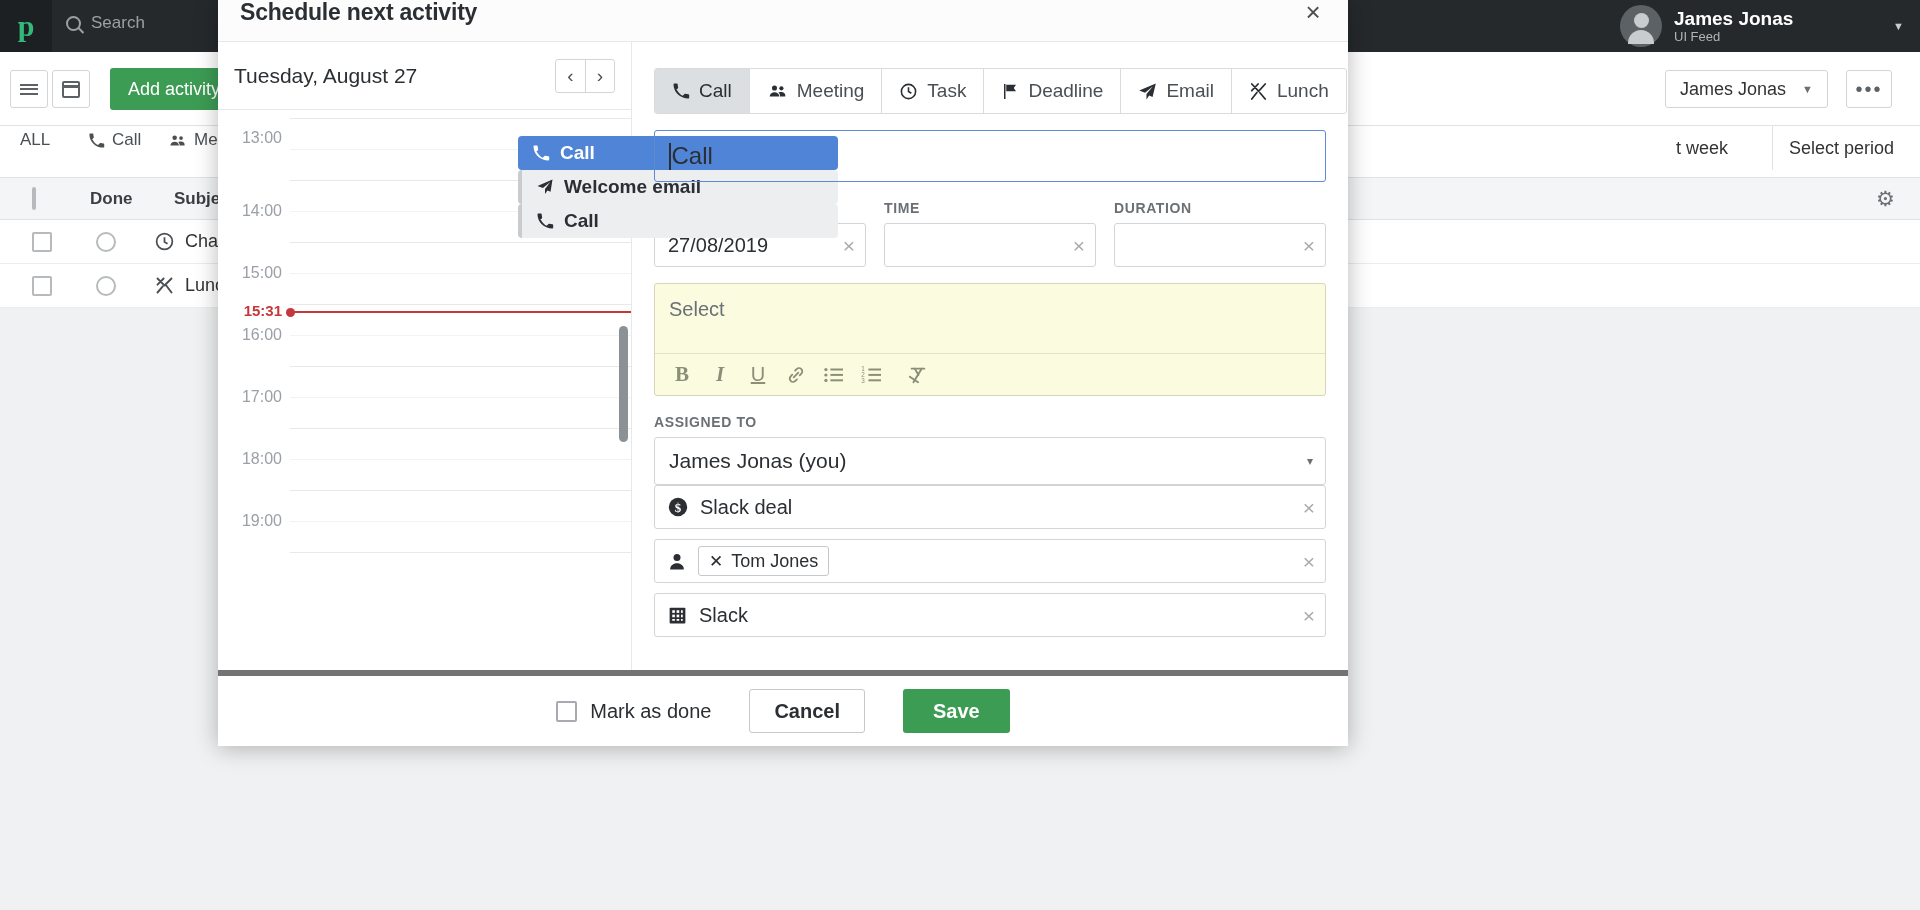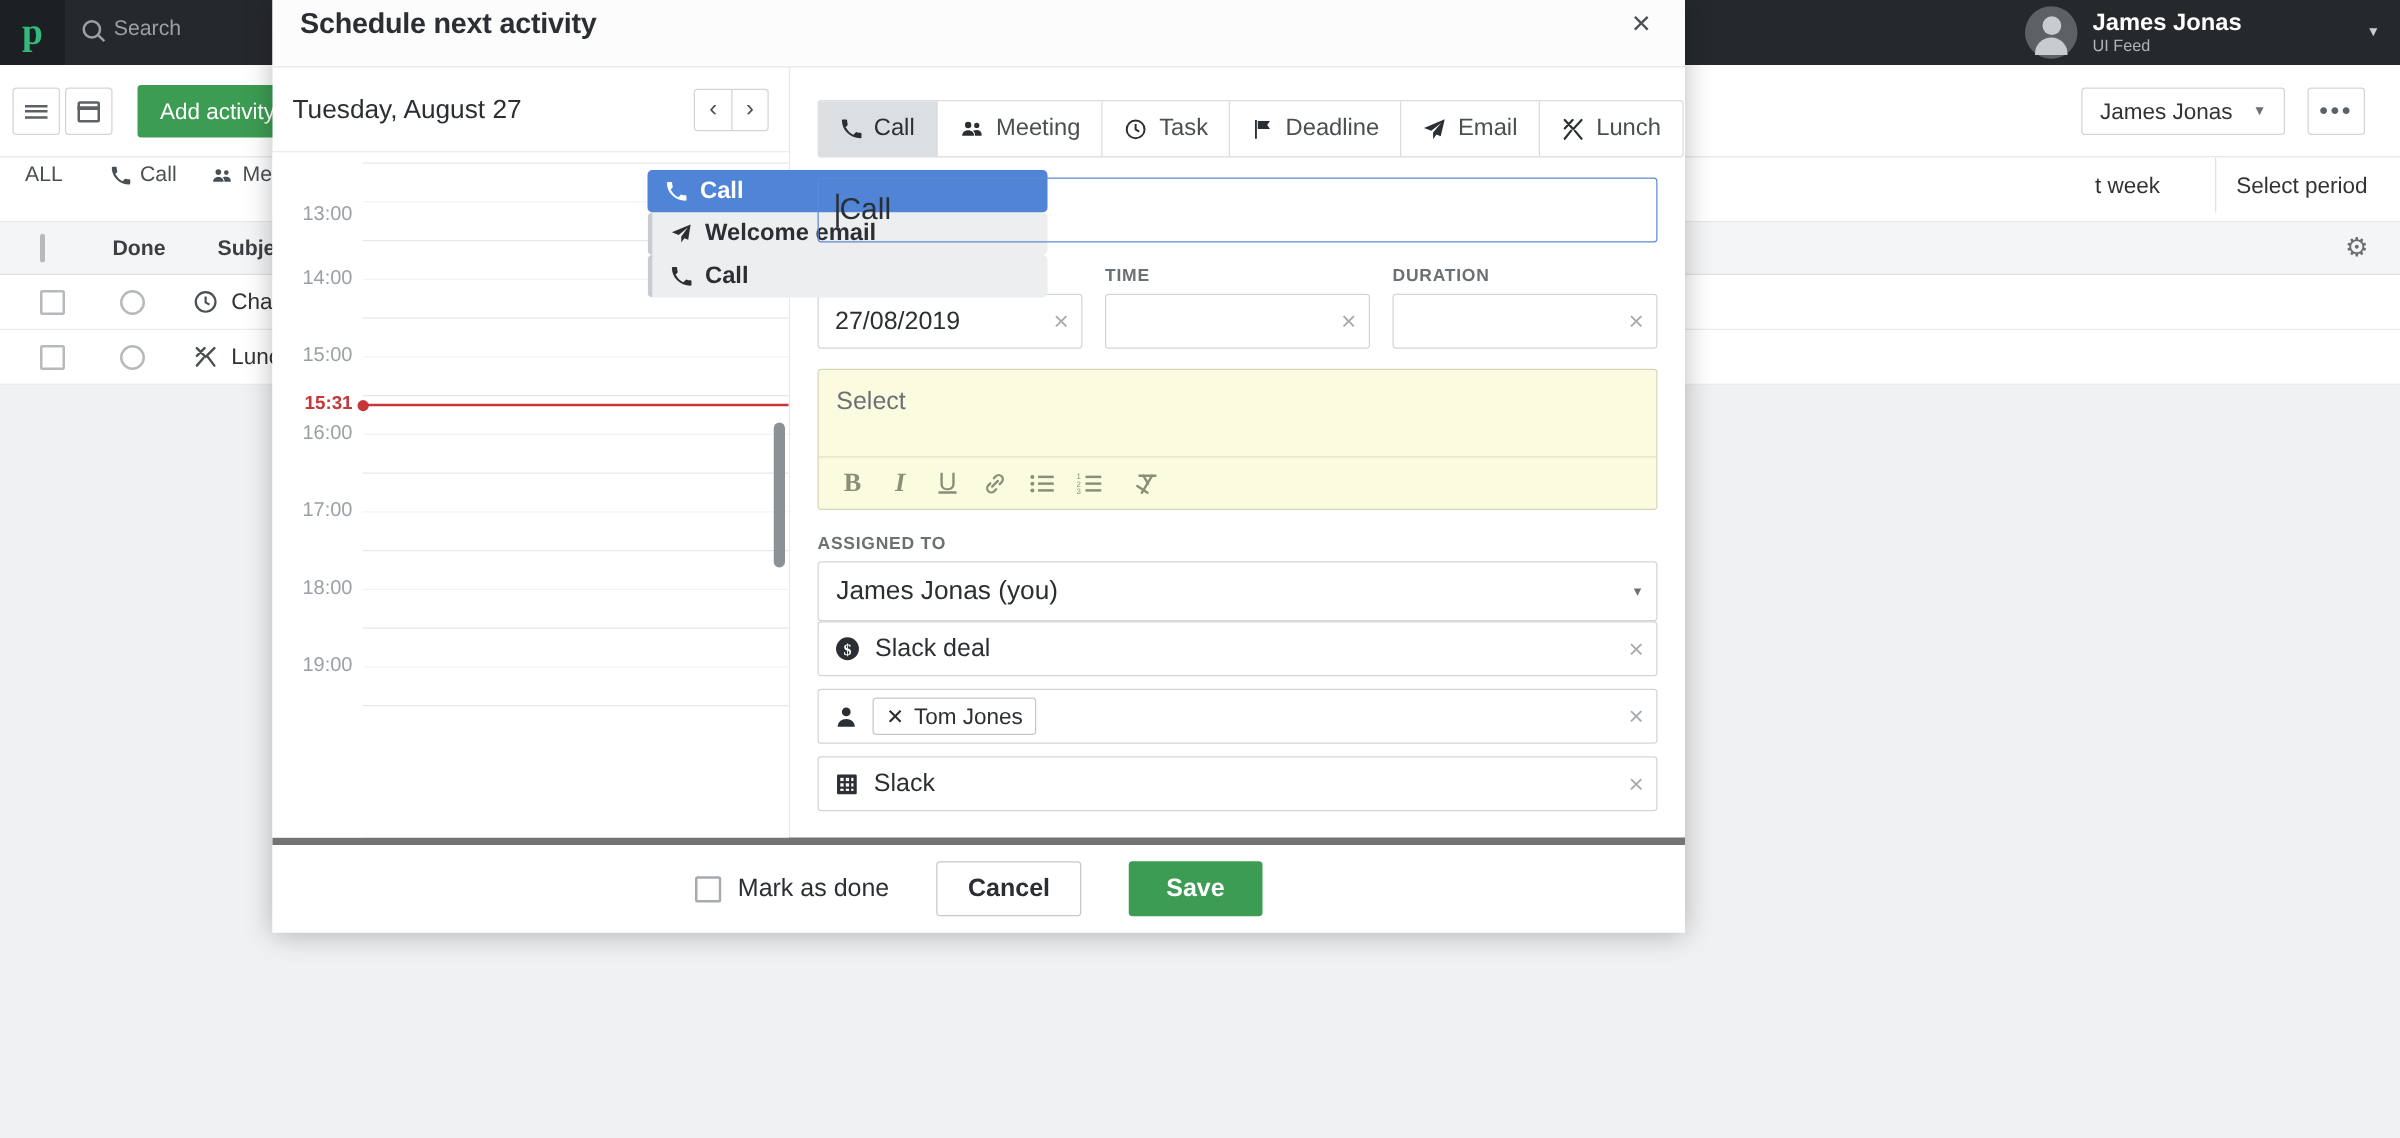--- a/index.html
+++ b/index.html
@@ -57,21 +57,21 @@
   .chk-sq { width:20px; height:20px; border:2px solid #b6babd; border-radius:2px; background:#fff; }
   .circ { width:20px; height:20px; border:2px solid #b6babd; border-radius:50%; }
   .gear-ic { position:absolute; right:22px; top:188px; width:22px; height:22px; color:#6b7075; font-size:21px; line-height:22px;}
 
   
   #modal {
     position:absolute; left:218px; top:0; width:1130px; height:746px;
     background:#fff; box-shadow:0 2px 22px rgba(0,0,0,.28);
     display:flex; flex-direction:column;
   }
-  .modal-head { height:54px; flex:none; border-bottom:1px solid #e6e8ea; background:#fcfcfc;
+  .modal-head { height:42px; flex:none; border-bottom:1px solid #e6e8ea; background:#fcfcfc;
                 display:flex; align-items:center; padding:0 18px 17px 22px;text-align:center; }
   .modal-title { font-size:23px; font-weight:bold; color:#2b2f33; letter-spacing:-.2px;}
   .modal-close { margin-left:auto; width:34px; height:34px; display:flex; align-items:center; justify-content:center;
                  color:#4a4f54; font-size:26px; line-height:1; }
 
   .modal-body { flex:1; display:flex; min-height:0; }
 
   
   .cal-col { width:414px; flex:none; border-right:1px solid #e6e8ea; display:flex; flex-direction:column; min-height:0;}
   .cal-head { height:68px; flex:none; display:flex; align-items:center; padding:0 16px 0 16px; border-bottom:1px solid #e6e8ea;}
@@ -246,21 +246,21 @@
       <div class="cal-head">
         <div class="cal-date">Tuesday, August 27</div>
         <div class="nav-grp">
           <div class="nav-btn">‹</div>
           <div class="nav-btn">›</div>
         </div>
       </div>
 
       <div class="cal-scroll">
         <div class="gutter">
-          <div class="hr-label" style="top:50px;">13:00</div>
+          <div class="hr-label" style="top:28px;">13:00</div>
           <div class="hr-label" style="top:101px;">14:00</div>
           <div class="hr-label" style="top:163px;">15:00</div>
           <div class="hr-label" style="top:225px;">16:00</div>
           <div class="hr-label" style="top:287px;">17:00</div>
           <div class="hr-label" style="top:349px;">18:00</div>
           <div class="hr-label" style="top:411px;">19:00</div>
           <div class="now-label" style="top:202px;">15:31</div>
         </div>
 
         <div class="grid-area">

